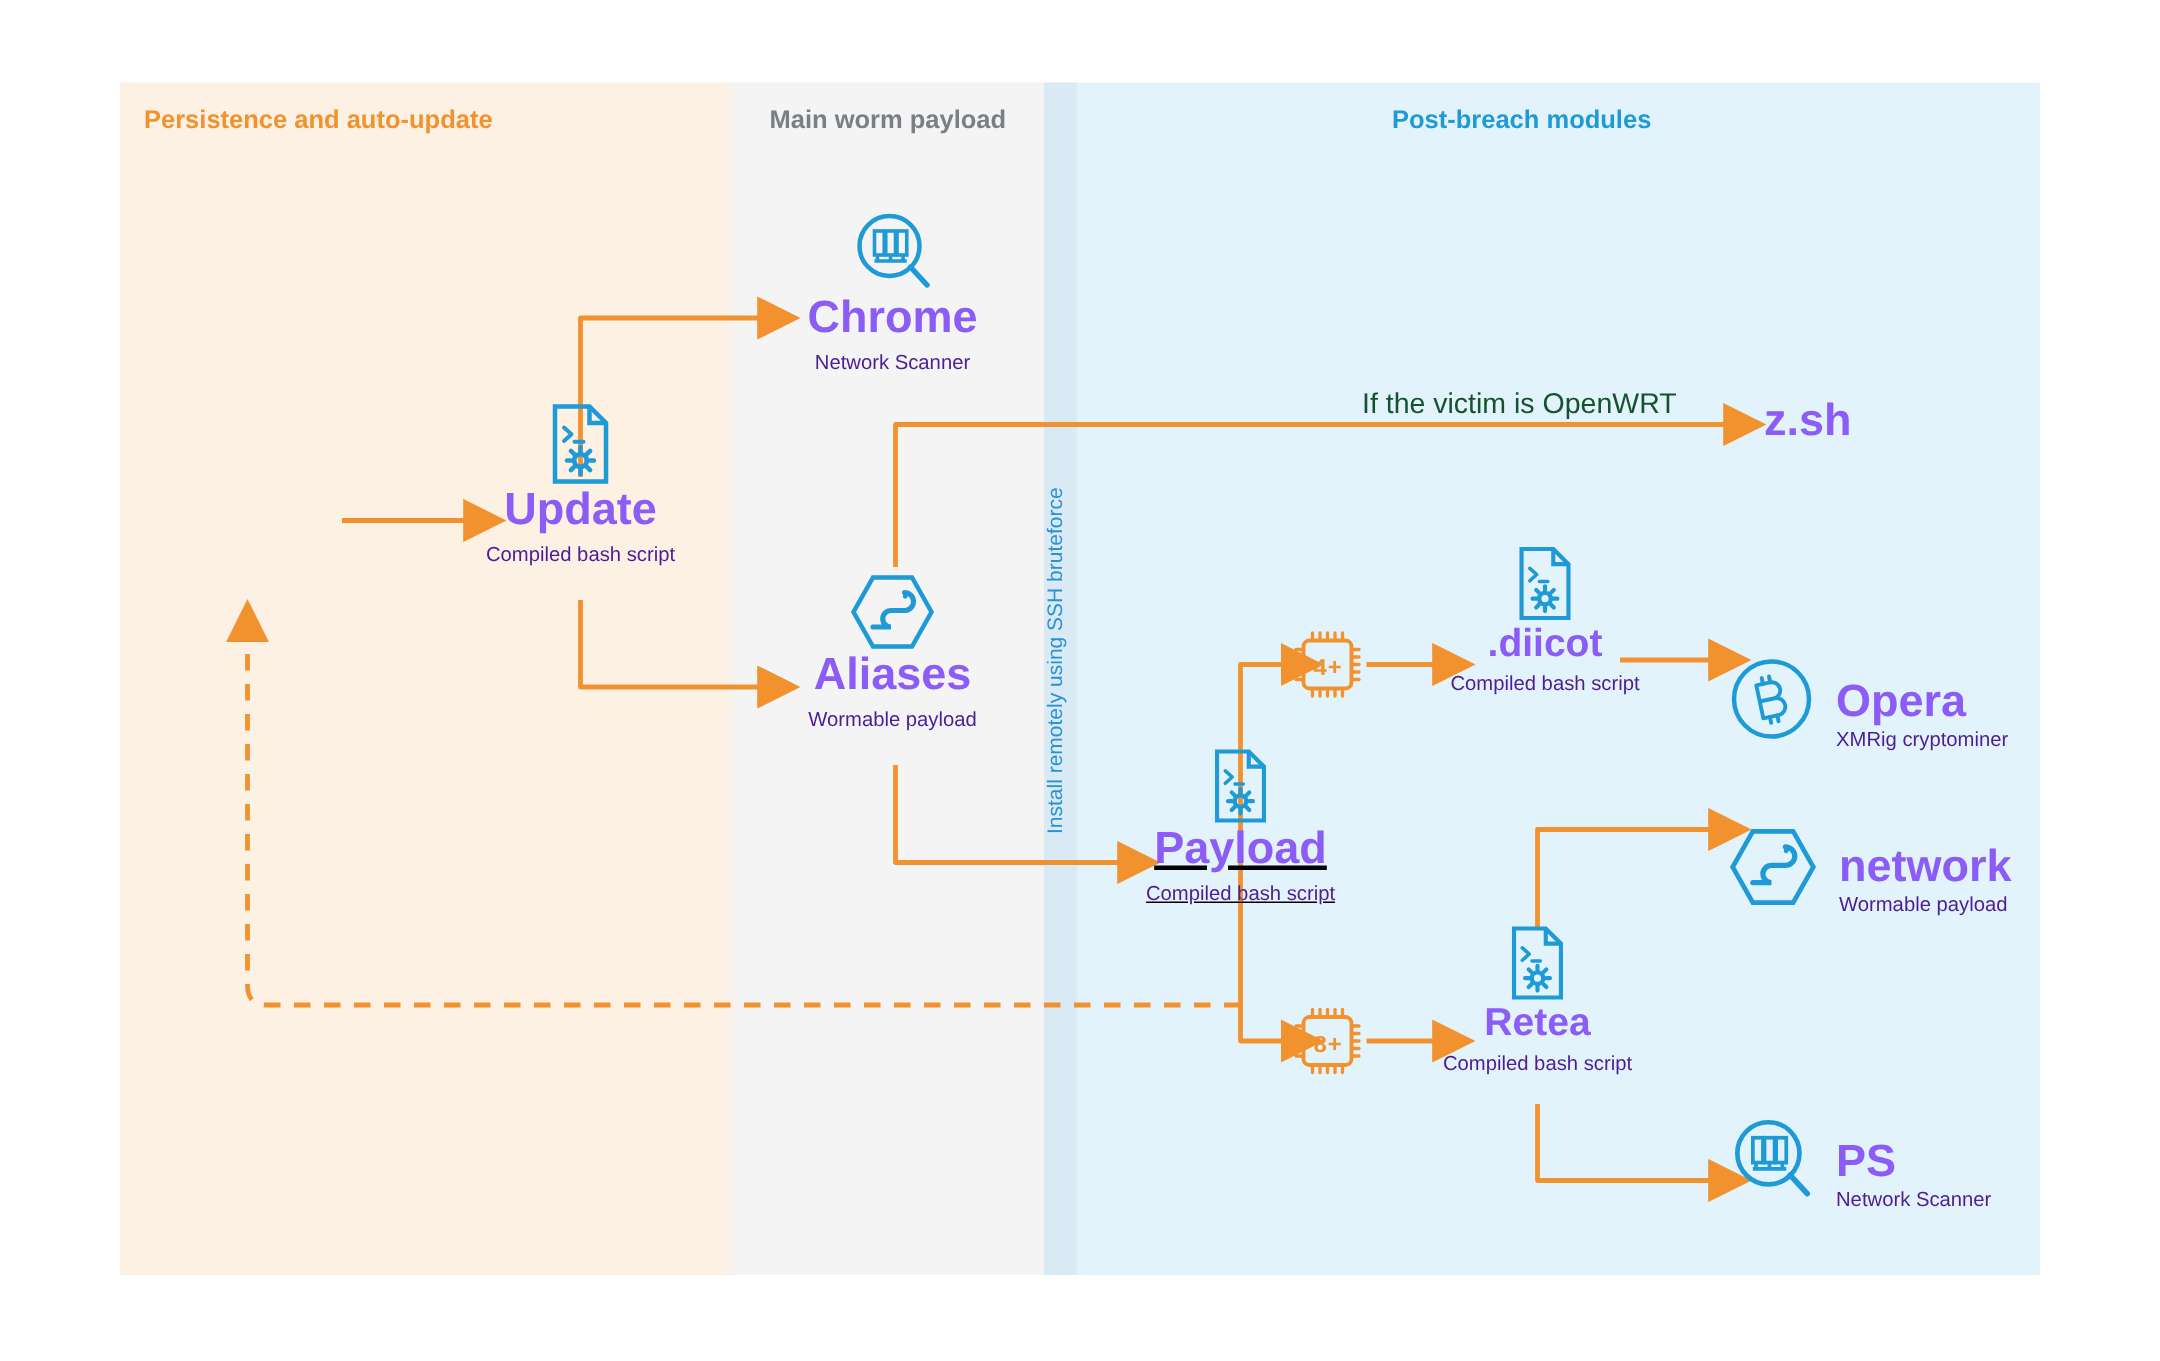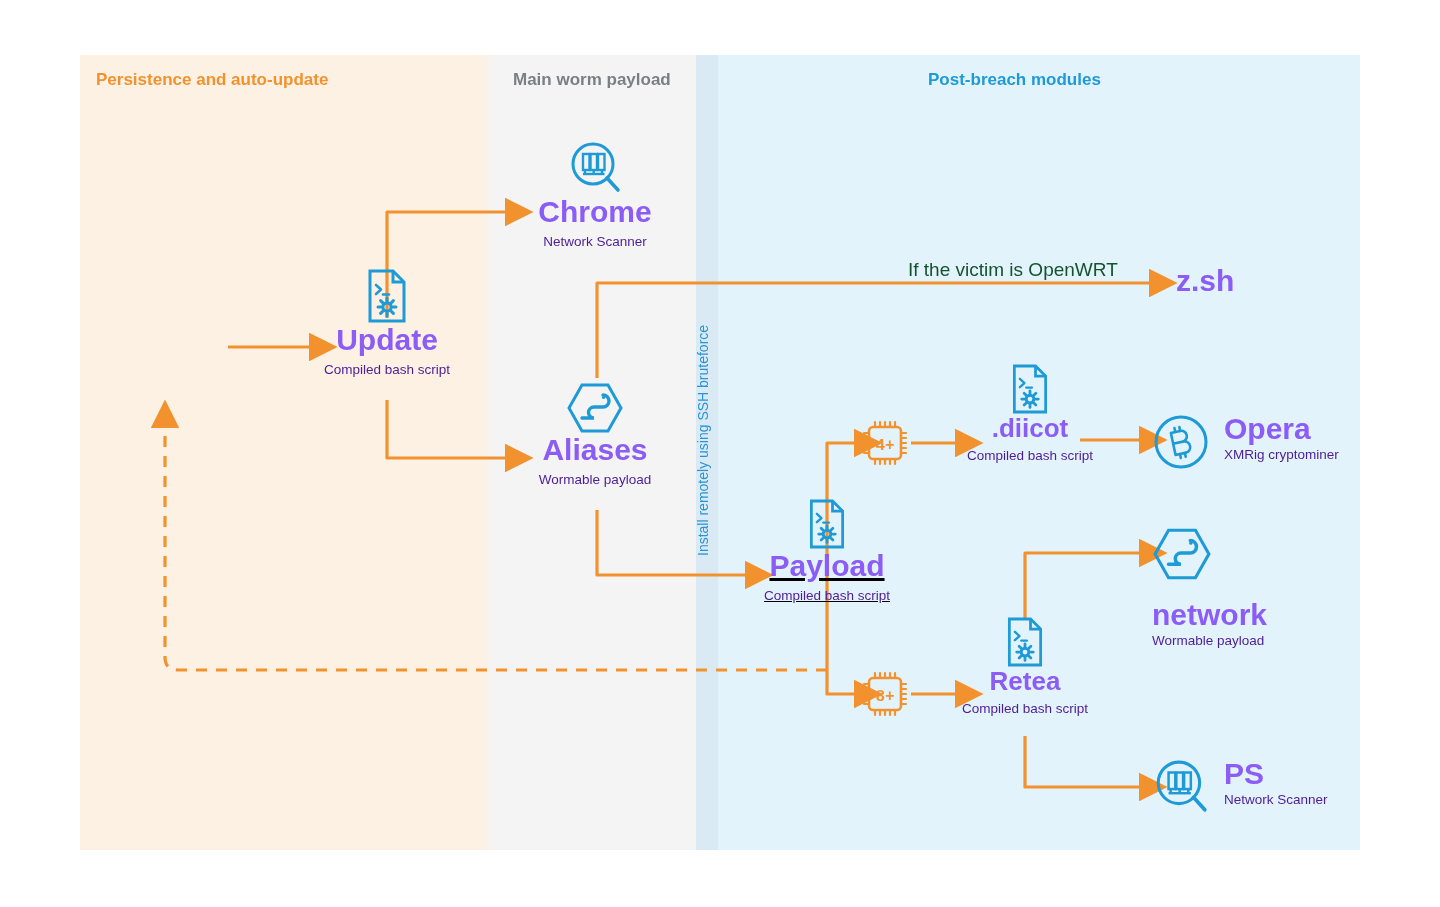--- a/index.html
+++ b/index.html
@@ -46,21 +46,21 @@
     font-weight:700;color:#8b5cf6;line-height:1.05;white-space:nowrap;
   }
   .node-sub{
     font-size:13.5px;color:#4c1d95;margin-top:6px;white-space:nowrap;font-weight:400;
   }
   .t-big{font-size:30px;}
   .t-mid{font-size:26px;}
   .icon-wrap{display:flex;justify-content:center;}
 
   
-  .node.row{display:flex;align-items:flex-start;gap:14px;}
+  .node.row{display:flex;align-items:flex-end;gap:14px;margin-top:24px;}
   .node.row .txt{text-align:left;}
   .node.row .node-sub{margin-top:2px;}
 
   
   .edge-label{
     position:absolute;font-size:19px;color:#14532d;white-space:nowrap;
   }
 
   svg.wires{position:absolute;left:0;top:0;width:1440px;height:907px;pointer-events:none;}
 </style>
@@ -275,35 +275,35 @@
           </g>
         </g>
       </svg>
     </div>
     <div class="txt">
       <div class="node-title t-big">Opera</div>
       <div class="node-sub">XMRig cryptominer</div>
     </div>
   </div>
 
-  <div class="node row" style="left:1152px;top:527px;flex-direction:column;">
+  <div class="node row" style="left:1152px;top:527px;">
     <div>
       <svg width="60" height="54" viewBox="0 0 58 52">
         <path d="M16 3 H42 L55 26 L42 49 H16 L3 26 Z" fill="none" stroke="#1e9ad6" stroke-width="3"></path>
         <path d="M37 13 a6 6 0 0 1 0 12 h-9 a5.5 5.5 0 0 0 0 11 h-12" fill="none" stroke="#1e9ad6" stroke-width="3.4" stroke-linecap="round"></path>
         <circle cx="37.5" cy="15.5" r="1.6" fill="#1e9ad6"></circle>
       </svg>
     </div>
     <div class="txt">
       <div class="node-title t-big">network</div>
       <div class="node-sub">Wormable payload</div>
     </div>
   </div>
 
-  <div class="node row" style="left:1152px;top:758px;">
+  <div class="node row" style="left:1152px;top:720px;">
     <div>
       <svg width="58" height="58" viewBox="0 0 54 56">
         <circle cx="25" cy="24" r="20" fill="none" stroke="#1e9ad6" stroke-width="3"></circle>
         <g stroke="#1e9ad6" stroke-width="2.4" fill="none">
           <rect x="15" y="14" width="6.5" height="16"></rect>
           <rect x="22.5" y="14" width="6.5" height="16"></rect>
           <rect x="30" y="14" width="6.5" height="16"></rect>
           <line x1="17" y1="30" x2="17" y2="34"></line>
           <line x1="25.7" y1="30" x2="25.7" y2="34"></line>
           <line x1="34" y1="30" x2="34" y2="34"></line>

